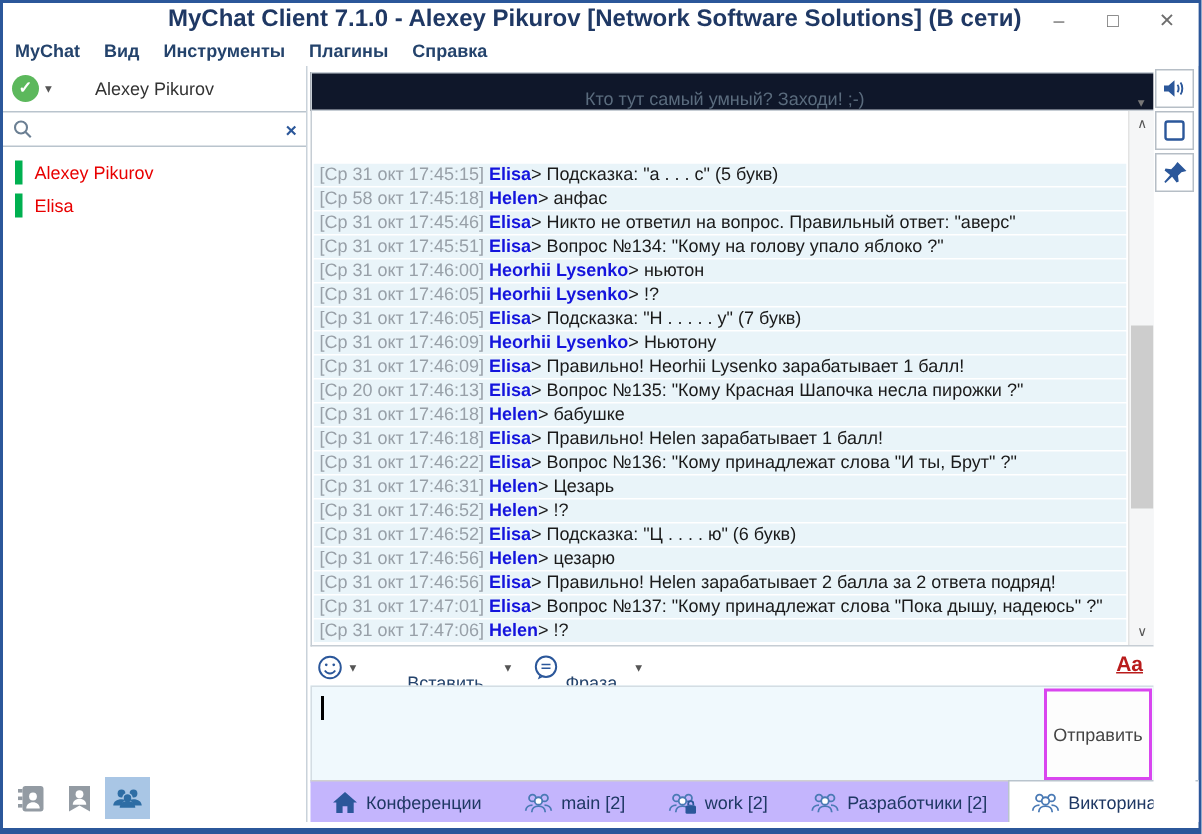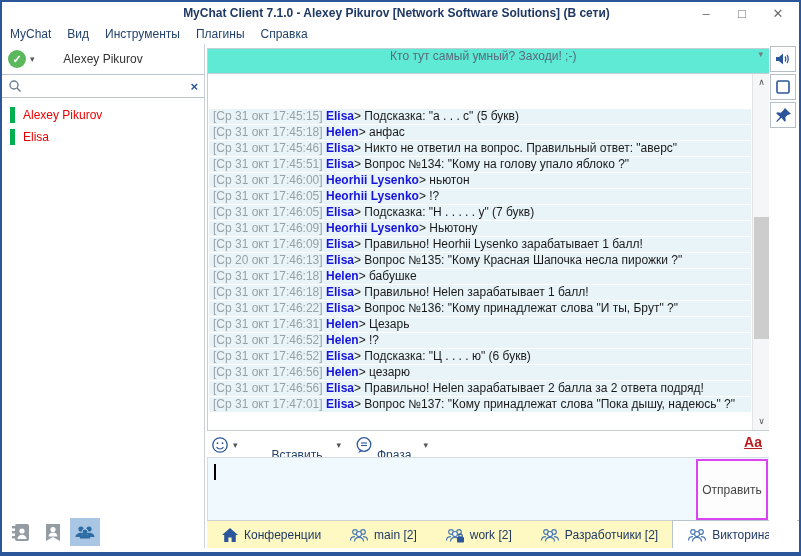--- a/index.html
+++ b/index.html
@@ -1,47 +1,47 @@
 <!DOCTYPE html>
 <html><head>
 <meta charset="utf-8">
 <style>
   * { margin:0; padding:0; box-sizing:border-box; }
   html,body { width:801px; height:556px; font-family:"Liberation Sans", sans-serif; background:#fff; }
   .window { position:absolute; inset:0; width:801px; height:556px; border:2px solid #2b579a; border-bottom:4px solid #2b579a; background:#fff; overflow:hidden; }
 
   
   .titlebar { position:absolute; left:0; top:0; right:0; height:22px; background:#fff; display:flex; align-items:center; }
-  .title { flex:1; text-align:center; font-size:12px; font-weight:bold; color:#1f3864; padding-left:96px; white-space:nowrap; }
+  .title { flex:1; text-align:center; font-size:16px; font-weight:bold; color:#1f3864; padding-left:96px; white-space:nowrap; }
   .win-controls { display:flex; gap:14px; padding-right:10px; }
   .win-btn { width:22px; text-align:center; color:#6d6d6d; font-size:13px; cursor:default; }
 
   
-  .menubar { position:absolute; left:0; top:22px; right:0; height:20px; background:#fff; display:flex; align-items:center; padding-left:8px; gap:16px; }
+  .menubar { position:absolute; left:0; top:22px; right:0; height:20px; background:#fff; display:flex; align-items:center; padding-left:8px; gap:16px;font-weight:bold; }
   .menu-item { font-size:12px; color:#24436c; white-space:nowrap; }
 
   
   .sidebar { position:absolute; left:0; top:42px; width:203px; bottom:4px; background:#fff; border-right:1px solid #c9d2da; }
   .status-row { height:30px; display:flex; align-items:center; padding:0 6px; position:relative; }
   .status-circle { width:18px; height:18px; border-radius:50%; background:#5cb85c; color:#fff; font-size:11px; line-height:18px; text-align:center; font-weight:bold; }
   .status-caret { font-size:9px; color:#555; margin-left:4px; }
   .sidebar-username { position:absolute; left:0; right:0; text-align:center; font-size:12px; color:#333; pointer-events:none; }
   .search-row { height:24px; border-top:1px solid #b9c4cd; border-bottom:1px solid #b9c4cd; display:flex; align-items:center; padding:0 6px; gap:4px; }
   .search-input { flex:1; border:none; outline:none; font-size:12px; background:transparent; color:#333; }
   .search-clear { color:#2b579a; font-weight:bold; font-size:13px; }
   .user-list { padding-top:6px; }
   .user-row { display:flex; align-items:center; height:22px; padding-left:8px; gap:8px; }
   .presence-bar { width:5px; height:16px; background:#00b050; }
   .user-name { font-size:12px; color:#e80000; }
   .sidebar-bottom { position:absolute; left:0; right:0; bottom:0; height:32px; display:flex; align-items:center; padding-left:4px; gap:2px; }
   .sb-icon-btn { width:30px; height:28px; display:flex; align-items:center; justify-content:center; }
   .sb-icon-btn.active { background:#a9c6e5; }
 
   
-  .topicbar { position:absolute; left:205px; top:46px; width:563px; height:26px; border:1px solid #c6cdd4; background:#5eead4; display:flex; align-items:flex-start; }
+  .topicbar { position:absolute; left:205px; top:46px; width:563px; height:26px; border:1px solid #c6cdd4; background:#0f172a; display:flex; align-items:flex-end; }
   .topic-text { flex:1; text-align:center; font-size:12px; color:#5a6b7d; }
   .topic-caret { font-size:9px; color:#777; padding-right:6px; }
 
   .chatbox { position:absolute; left:205px; top:72px; width:563px; height:357px; border:1px solid #c6cdd4; border-top:none; background:#fff; }
   .chat-messages { position:absolute; left:1px; top:2px; right:18px; bottom:2px; overflow:hidden;margin-top:33px; }
   .msg { background:#e9f4f9; margin-bottom:1px; padding:0 4px; font-size:12px; line-height:15px; color:#1a1a1a; }
   .msg .t { color:#98a0a8; }
   .msg .u { color:#1414dd; font-weight:bold; }
   .msg .gt { color:#1a1a1a; }
 
@@ -55,21 +55,21 @@
   .tb-group { display:flex; align-items:center; gap:4px; margin-right:10px; }
   .tb-label { font-size:12px; color:#24436c;margin-top:21px; }
   .tb-caret { font-size:9px; color:#555; }
   .font-btn { position:absolute; right:8px; top:2px; font-size:14px; color:#b91c1c; text-decoration:underline; font-weight:bold; }
 
   .input-area { position:absolute; left:205px; top:455px; width:563px; height:65px; background:#f0f9fd; border:1px solid #d4dde3; }
   .input-cursor { position:absolute; left:6px; top:6px; width:2px; height:16px; background:#000; }
   .send-btn { position:absolute; right:1px; top:1px; width:72px; height:61px; background:#fdfdfd; border:2px solid #d946ef; font-size:12px; color:#444; display:flex; align-items:center; justify-content:center; }
 
   
-  .tabbar { position:absolute; left:205px; bottom:4px; right:0; height:28px; display:flex; align-items:flex-end; border-top:1px solid #d0d0d0; background:#fef9c3; }
+  .tabbar { position:absolute; left:205px; bottom:4px; right:0; height:28px; display:flex; align-items:flex-end; border-top:1px solid #d0d0d0; background:#c4b5fd; }
   .tab { display:flex; align-items:center; gap:5px; padding:0 14px; height:26px; font-size:12px; color:#1f3864; white-space:nowrap; }
   .tab.active { background:#fff; border:1px solid #b9c4cd; border-bottom:none; height:28px; margin-top:-1px; }
 
   
   .right-strip { position:absolute; right:2px; top:44px; width:28px; bottom:4px; background:#fff; }
   .rs-btn { width:26px; height:26px; border:1px solid #b6bec6; margin:0 0 2px 1px; display:flex; align-items:center; justify-content:center; background:#fff; }
 
   svg { display:block; }
 </style>
 </head>
@@ -167,21 +167,21 @@
   <div class="topicbar">
     <div class="topic-text">Кто тут самый умный? Заходи! ;-)</div>
     <div class="topic-caret">▾</div>
   </div>
 
   <div class="chatbox">
     <div class="chat-messages">
 
         <div class="msg"><span class="t">[Ср 31 окт 17:45:15]</span> <span class="u">Elisa</span><span class="gt">&gt;</span> <span class="x">Подсказка: "а . . . с" (5 букв)</span></div>
 
-        <div class="msg"><span class="t">[Ср 31 окт 17:45:18]</span> <span class="u">Helen</span><span class="gt">&gt;</span> <span class="x">анфас</span></div>
+        <div class="msg"><span class="t">[Ср 58 окт 17:45:18]</span> <span class="u">Helen</span><span class="gt">&gt;</span> <span class="x">анфас</span></div>
 
         <div class="msg"><span class="t">[Ср 31 окт 17:45:46]</span> <span class="u">Elisa</span><span class="gt">&gt;</span> <span class="x">Никто не ответил на вопрос. Правильный ответ: "аверс"</span></div>
 
         <div class="msg"><span class="t">[Ср 31 окт 17:45:51]</span> <span class="u">Elisa</span><span class="gt">&gt;</span> <span class="x">Вопрос №134: "Кому на голову упало яблоко ?"</span></div>
 
         <div class="msg"><span class="t">[Ср 31 окт 17:46:00]</span> <span class="u">Heorhii Lysenko</span><span class="gt">&gt;</span> <span class="x">ньютон</span></div>
 
         <div class="msg"><span class="t">[Ср 31 окт 17:46:05]</span> <span class="u">Heorhii Lysenko</span><span class="gt">&gt;</span> <span class="x">!?</span></div>
 
         <div class="msg"><span class="t">[Ср 31 окт 17:46:05]</span> <span class="u">Elisa</span><span class="gt">&gt;</span> <span class="x">Подсказка: "Н . . . . . у" (7 букв)</span></div>
@@ -203,20 +203,21 @@
         <div class="msg"><span class="t">[Ср 31 окт 17:46:52]</span> <span class="u">Helen</span><span class="gt">&gt;</span> <span class="x">!?</span></div>
 
         <div class="msg"><span class="t">[Ср 31 окт 17:46:52]</span> <span class="u">Elisa</span><span class="gt">&gt;</span> <span class="x">Подсказка: "Ц . . . . ю" (6 букв)</span></div>
 
         <div class="msg"><span class="t">[Ср 31 окт 17:46:56]</span> <span class="u">Helen</span><span class="gt">&gt;</span> <span class="x">цезарю</span></div>
 
         <div class="msg"><span class="t">[Ср 31 окт 17:46:56]</span> <span class="u">Elisa</span><span class="gt">&gt;</span> <span class="x">Правильно! Helen зарабатывает 2 балла за 2 ответа подряд!</span></div>
 
         <div class="msg"><span class="t">[Ср 31 окт 17:47:01]</span> <span class="u">Elisa</span><span class="gt">&gt;</span> <span class="x">Вопрос №137: "Кому принадлежат слова "Пока дышу, надеюсь" ?"</span></div>
 
+        <div class="msg"><span class="t">[Ср 31 окт 17:47:06]</span> <span class="u">Helen</span><span class="gt">&gt;</span> <span class="x">!?</span></div>
 
       </div>
     <div class="scrollbar">
       <div class="scroll-arrow up">∧</div>
       <div class="scroll-thumb"></div>
       <div class="scroll-arrow down">∨</div>
     </div>
   </div>
 
   <div class="msg-toolbar">

